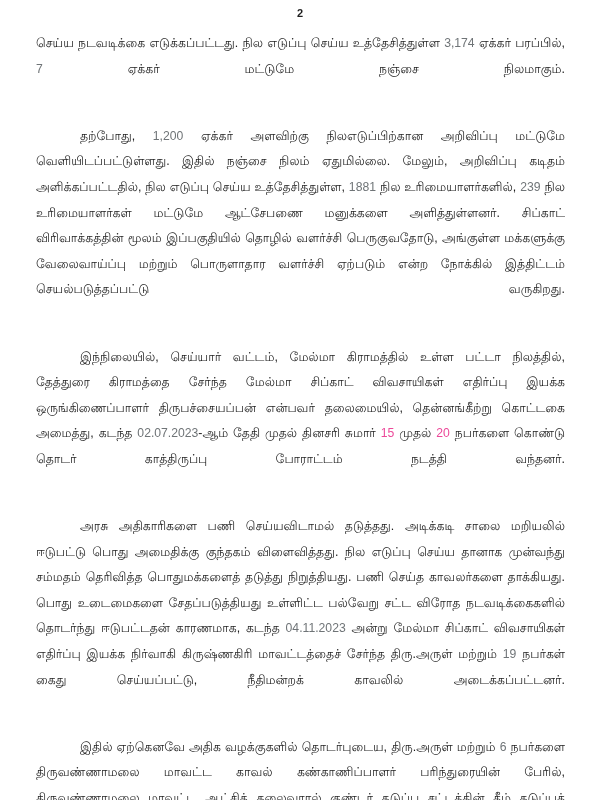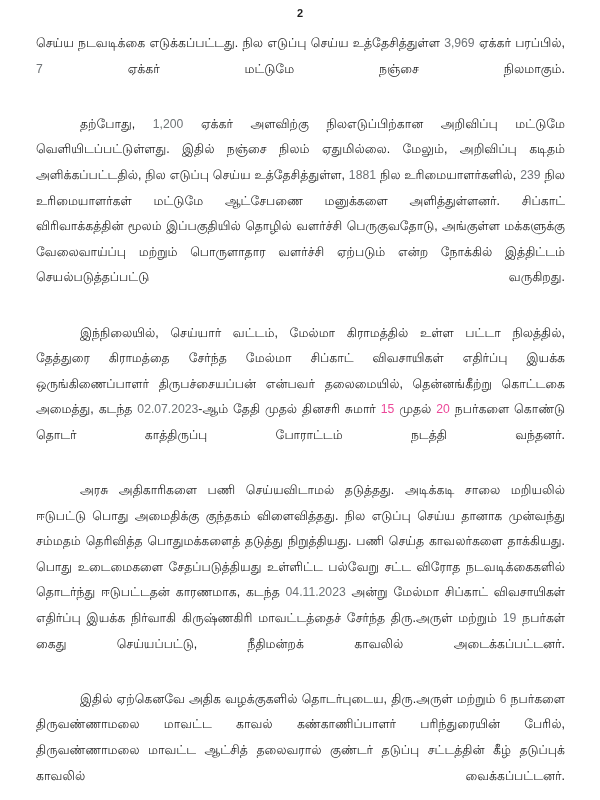--- a/index.html
+++ b/index.html
@@ -49,21 +49,21 @@
     text-align: justify;
     text-justify: inter-word;
     font-size: 12.4px;
     line-height: 25.6px;
     color: #1c1c1c;
     word-spacing: 0.2px;
   }
 
   
   .para + .para {
-    margin-top: 4px;
+    margin-top: 16px;
   }
 
   .para .indent {
     display: inline-block;
     width: 44px;
   }
 
   
   .para::after {
     content: "";
@@ -88,21 +88,21 @@
   }
 </style>
 </head>
 <body>
 
 <div class="page">
 
   <div class="page-number">2</div>
 
   <div class="body-column">
-    <p class="para"><span>செய்ய நடவடிக்கை எடுக்கப்பட்டது. நில எடுப்பு செய்ய உத்தேசித்துள்ள </span><span class="num">3,969</span><span> ஏக்கர் பரப்பில், </span><span class="num">7</span><span> ஏக்கர் மட்டுமே நஞ்சை நிலமாகும்.</span></p>
+    <p class="para"><span>செய்ய நடவடிக்கை எடுக்கப்பட்டது. நில எடுப்பு செய்ய உத்தேசித்துள்ள </span><span class="num">3,174</span><span> ஏக்கர் பரப்பில், </span><span class="num">7</span><span> ஏக்கர் மட்டுமே நஞ்சை நிலமாகும்.</span></p>
     <p class="para"><span class="indent"></span><span>தற்போது, </span><span class="num">1,200</span><span> ஏக்கர் அளவிற்கு நிலஎடுப்பிற்கான அறிவிப்பு மட்டுமே வெளியிடப்பட்டுள்ளது. இதில் நஞ்சை நிலம் ஏதுமில்லை. மேலும், அறிவிப்பு கடிதம் அளிக்கப்பட்டதில், நில எடுப்பு செய்ய உத்தேசித்துள்ள, </span><span class="num">1881</span><span> நில உரிமையாளர்களில், </span><span class="num">239</span><span> நில உரிமையாளர்கள் மட்டுமே ஆட்சேபணை மனுக்களை அளித்துள்ளனர். சிப்காட் விரிவாக்கத்தின் மூலம் இப்பகுதியில் தொழில் வளர்ச்சி பெருகுவதோடு, அங்குள்ள மக்களுக்கு வேலைவாய்ப்பு மற்றும் பொருளாதார வளர்ச்சி ஏற்படும் என்ற நோக்கில் இத்திட்டம் செயல்படுத்தப்பட்டு வருகிறது.</span></p>
     <p class="para"><span class="indent"></span><span>இந்நிலையில், செய்யார் வட்டம், மேல்மா கிராமத்தில் உள்ள பட்டா நிலத்தில், தேத்துரை கிராமத்தை சேர்ந்த மேல்மா சிப்காட் விவசாயிகள் எதிர்ப்பு இயக்க ஒருங்கிணைப்பாளர் திருபச்சையப்பன் என்பவர் தலைமையில், தென்னங்கீற்று கொட்டகை அமைத்து, கடந்த </span><span class="num">02.07.2023</span><span>-ஆம் தேதி முதல் தினசரி சுமார் </span><span class="num dk">15</span><span> முதல் </span><span class="num dk">20</span><span> நபர்களை கொண்டு தொடர் காத்திருப்பு போராட்டம் நடத்தி வந்தனர்.</span></p>
     <p class="para"><span class="indent"></span><span>அரசு அதிகாரிகளை பணி  செய்யவிடாமல் தடுத்தது. அடிக்கடி சாலை மறியலில் ஈடுபட்டு பொது அமைதிக்கு குந்தகம் விளைவித்தது. நில எடுப்பு செய்ய தானாக முன்வந்து சம்மதம் தெரிவித்த பொதுமக்களைத் தடுத்து நிறுத்தியது. பணி செய்த காவலர்களை தாக்கியது. பொது உடைமைகளை சேதப்படுத்தியது உள்ளிட்ட பல்வேறு சட்ட விரோத நடவடிக்கைகளில் தொடர்ந்து ஈடுபட்டதன் காரணமாக, கடந்த </span><span class="num">04.11.2023</span><span> அன்று மேல்மா சிப்காட் விவசாயிகள் எதிர்ப்பு இயக்க நிர்வாகி கிருஷ்ணகிரி மாவட்டத்தைச் சேர்ந்த திரு.அருள் மற்றும் </span><span class="num">19</span><span> நபர்கள் கைது செய்யப்பட்டு, நீதிமன்றக் காவலில் அடைக்கப்பட்டனர்.</span></p>
     <p class="para"><span class="indent"></span><span>இதில் ஏற்கெனவே அதிக வழக்குகளில் தொடர்புடைய, திரு.அருள் மற்றும் </span><span class="num">6</span><span> நபர்களை திருவண்ணாமலை மாவட்ட காவல் கண்காணிப்பாளர் பரிந்துரையின் பேரில், திருவண்ணாமலை மாவட்ட ஆட்சித் தலைவரால் குண்டர் தடுப்பு சட்டத்தின் கீழ் தடுப்புக் காவலில் வைக்கப்பட்டனர்.</span></p>
 
   </div>
 
 </div>
 
 </body></html>

